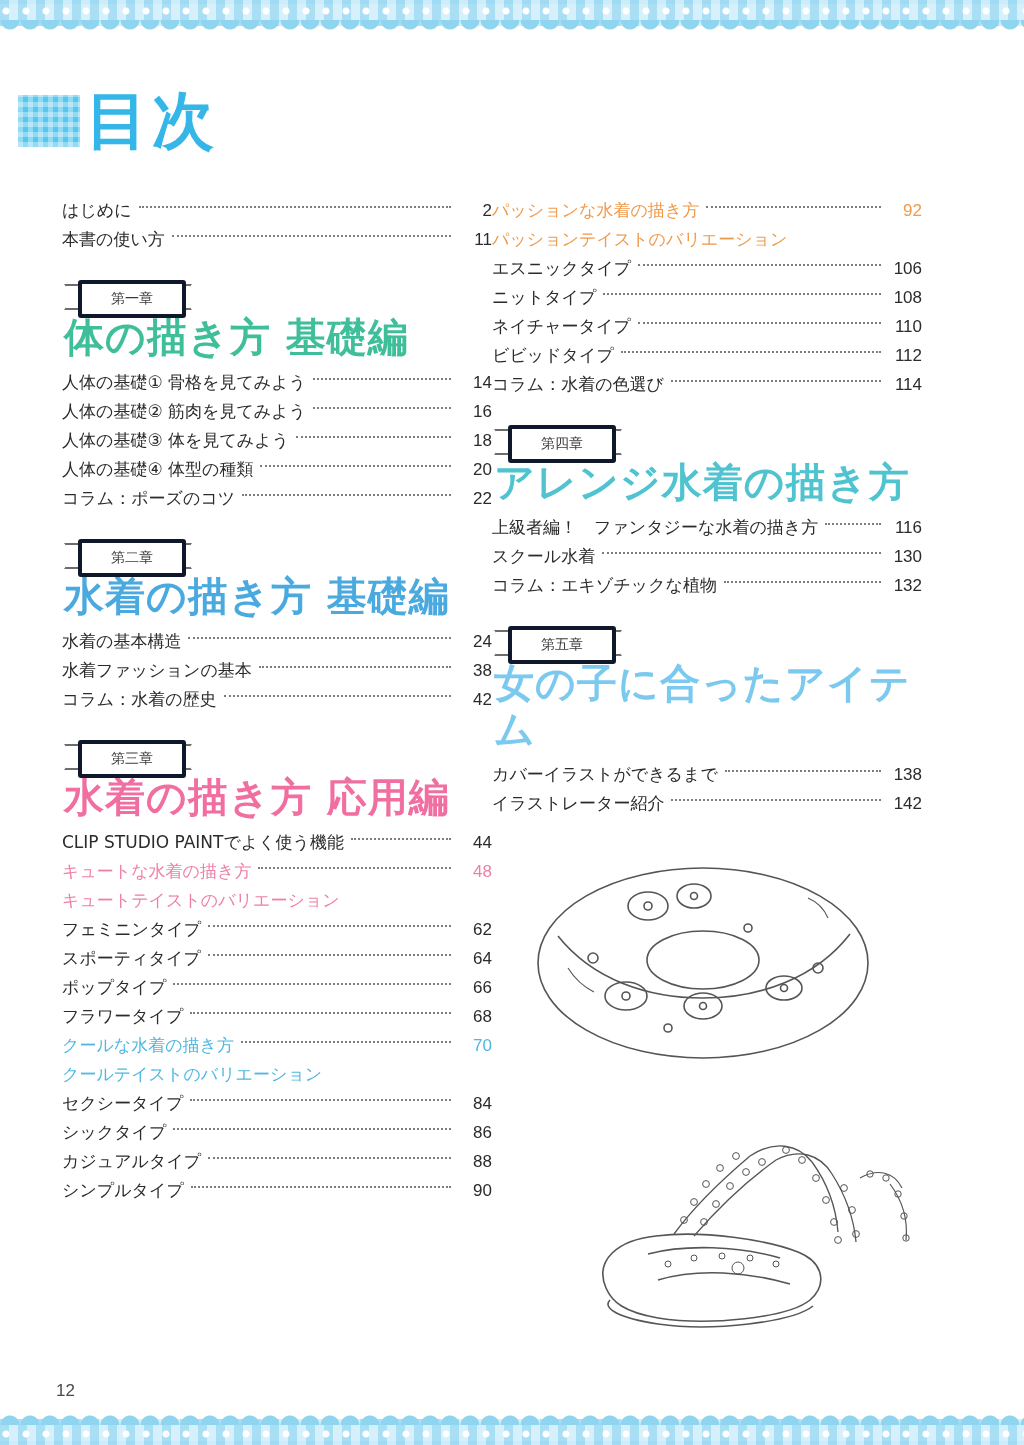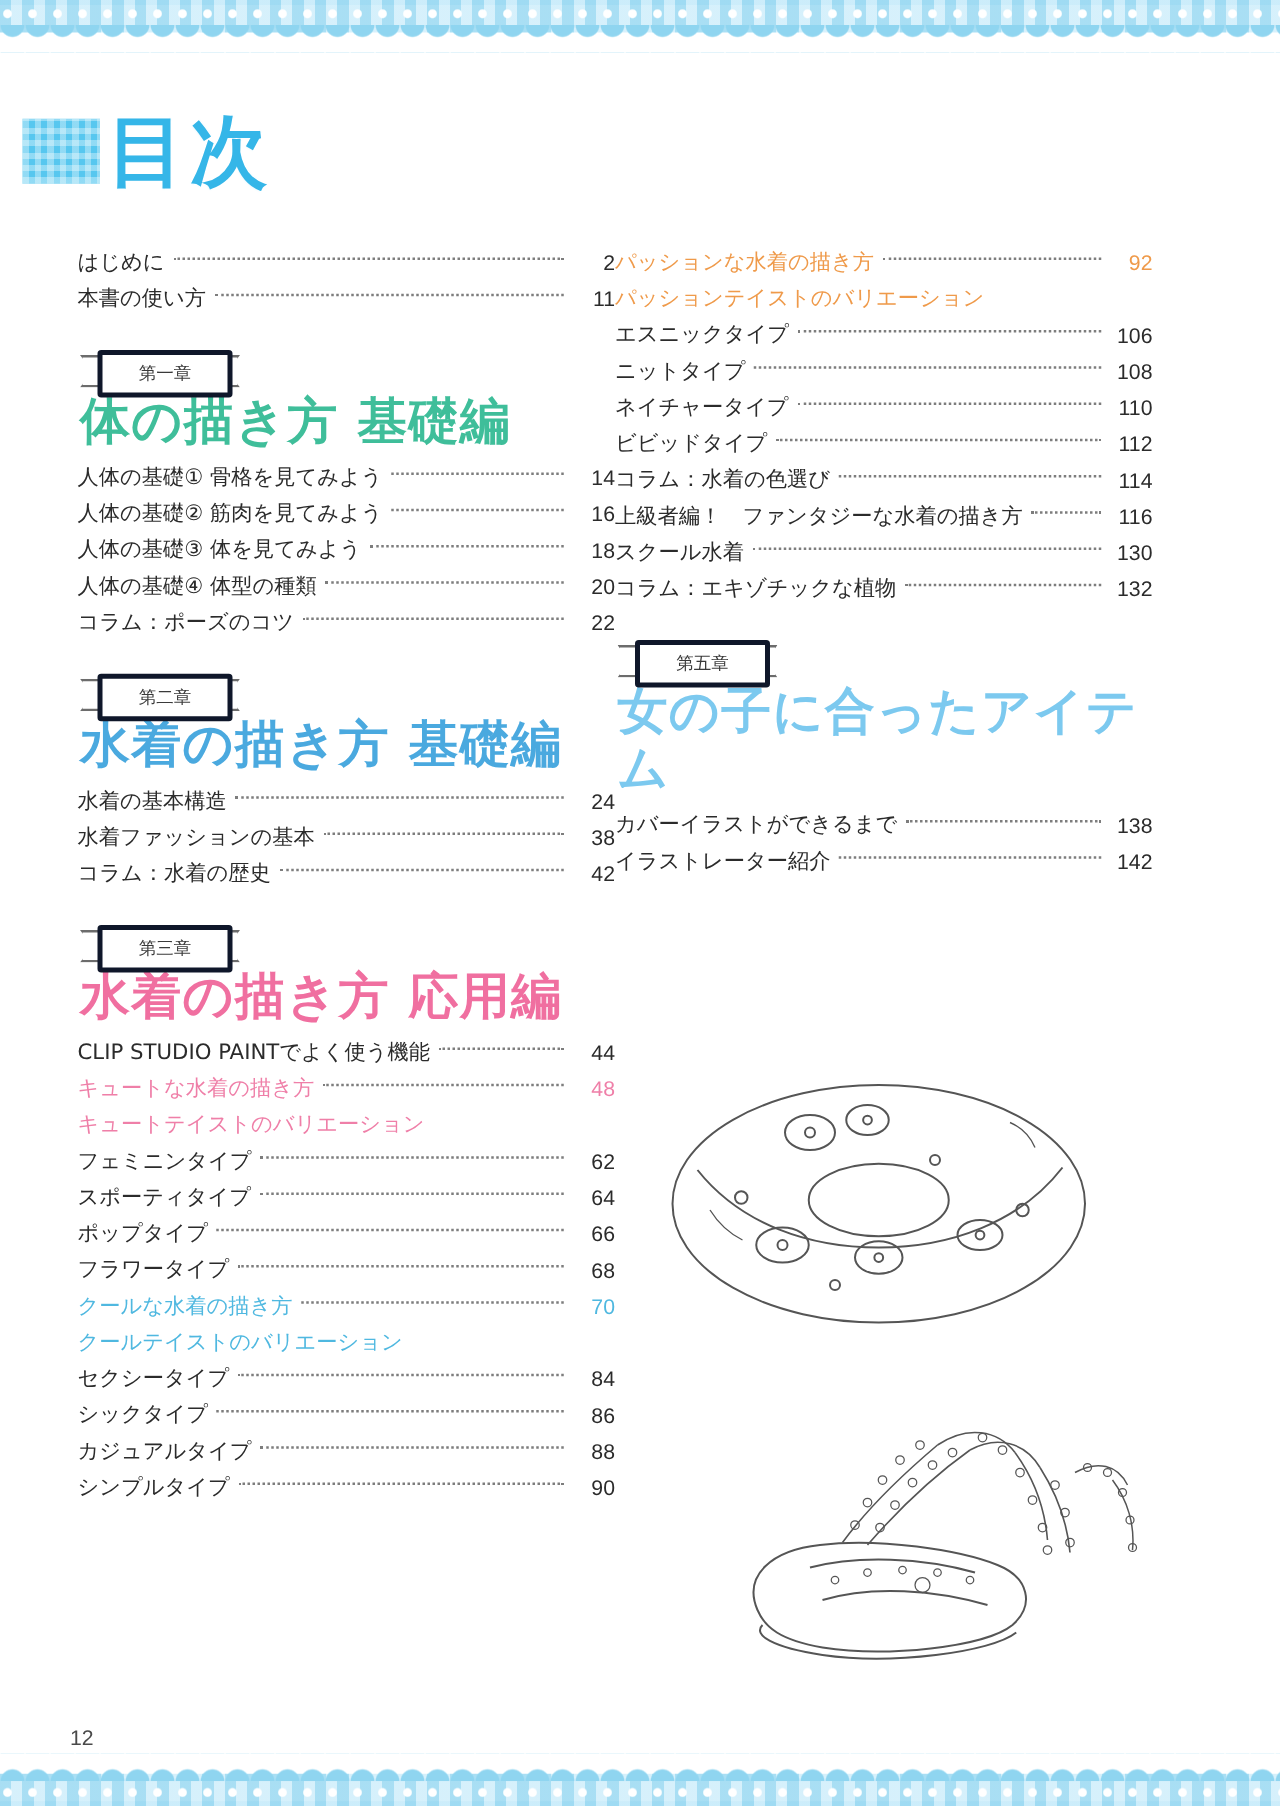--- a/index.html
+++ b/index.html
@@ -399,20 +399,28 @@
     <span class="toc-label">ビビッドタイプ</span>
     <span class="toc-dots"></span>
     <span class="toc-page">112</span>
   </div>
   <div class="toc-row">
     <span class="toc-label">コラム：水着の色選び</span>
     <span class="toc-dots"></span>
     <span class="toc-page">114</span>
   </div>
 
+  <div class="chapter">
+    <div class="ribbon">
+      <div class="ribbon-tail l"></div>
+      <div class="ribbon-tail r"></div>
+      <div class="ribbon-body">第四章</div>
+    </div>
+    <div class="chapter-title ch-teal">アレンジ水着の描き方</div>
+  </div>
   <div class="toc-row">
     <span class="toc-label">上級者編！　ファンタジーな水着の描き方</span>
     <span class="toc-dots"></span>
     <span class="toc-page">116</span>
   </div>
   <div class="toc-row">
     <span class="toc-label">スクール水着</span>
     <span class="toc-dots"></span>
     <span class="toc-page">130</span>
   </div>

